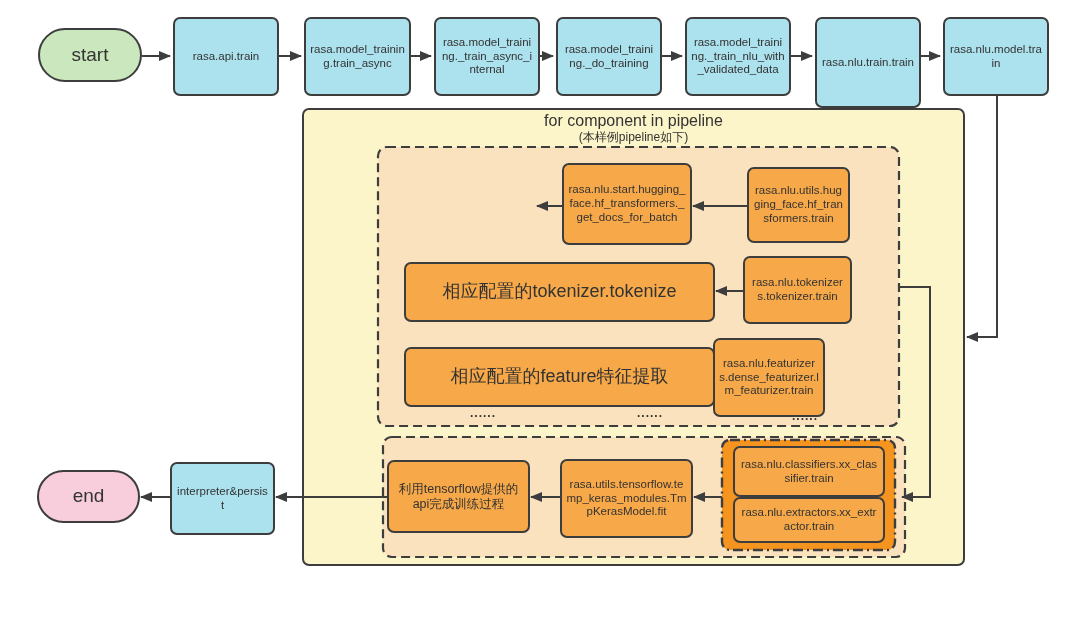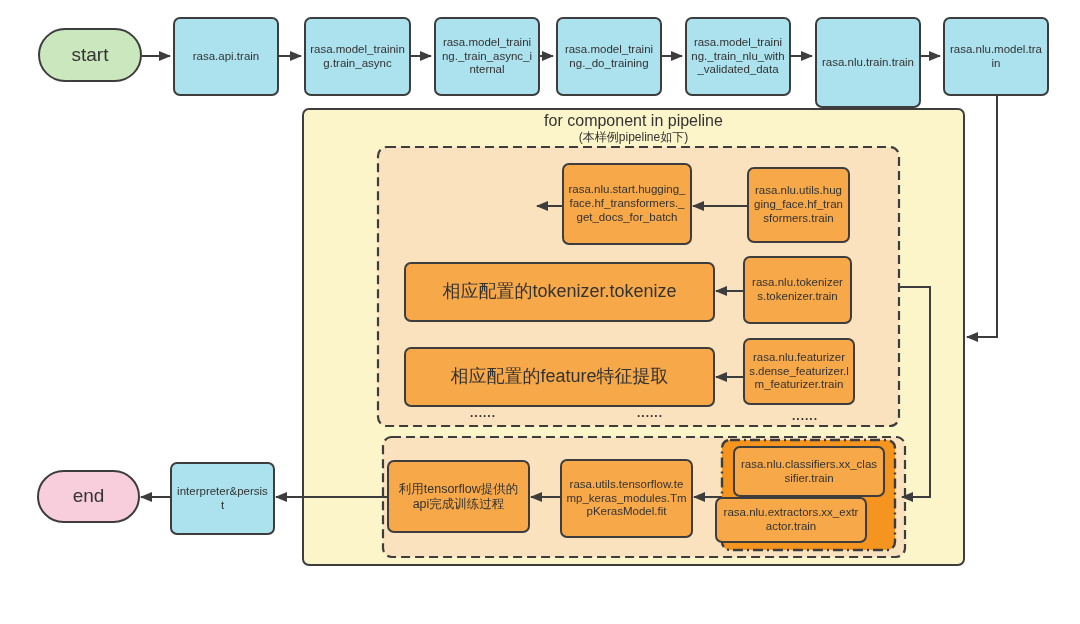--- a/index.html
+++ b/index.html
@@ -104,26 +104,26 @@
   <div class="node cyan" style="left:815px;top:17px;width:106px;height:91px">rasa.nlu.train.train</div>
   <div class="node cyan" style="left:943px;top:17px;width:106px;height:79px">rasa.nlu.model.train</div>
 
   <div class="node orange" style="left:562px;top:163px;width:130px;height:82px">rasa.nlu.start.hugging_face.hf_transformers._get_docs_for_batch</div>
   <div class="node orange" style="left:747px;top:167px;width:103px;height:76px">rasa.nlu.utils.hugging_face.hf_transformers.train</div>
 
   <div class="node orange wide" style="left:404px;top:262px;width:311px;height:60px">相应配置的tokenizer.tokenize</div>
   <div class="node orange" style="left:743px;top:256px;width:109px;height:68px">rasa.nlu.tokenizers.tokenizer.train</div>
 
   <div class="node orange wide" style="left:404px;top:347px;width:311px;height:60px">相应配置的feature特征提取</div>
-  <div class="node orange" style="left:743px;top:338px;width:112px;height:67px">rasa.nlu.featurizers.dense_featurizer.lm_featurizer.train</div>
+  <div class="node orange" style="left:713px;top:338px;width:112px;height:79px">rasa.nlu.featurizers.dense_featurizer.lm_featurizer.train</div>
 
   <div class="ellipsis" style="left:453px;top:406px;width:60px">......</div>
   <div class="ellipsis" style="left:620px;top:406px;width:60px">......</div>
   <div class="ellipsis" style="left:775px;top:409px;width:60px">......</div>
 
   <div class="node orange cn" style="left:387px;top:460px;width:143px;height:73px">利用tensorflow提供的api完成训练过程</div>
   <div class="node orange" style="left:560px;top:459px;width:133px;height:79px">rasa.utils.tensorflow.temp_keras_modules.TmpKerasModel.fit</div>
   <div class="node orange" style="left:733px;top:446px;width:152px;height:51px">rasa.nlu.classifiers.xx_classifier.train</div>
-  <div class="node orange" style="left:715px;top:497px;width:152px;height:46px">rasa.nlu.extractors.xx_extractor.train</div>
+  <div class="node orange" style="left:733px;top:497px;width:152px;height:46px">rasa.nlu.extractors.xx_extractor.train</div>
 
   <div class="node cyan" style="left:170px;top:462px;width:105px;height:73px">interpreter&amp;persist</div>
 
 </div>
 
 </body></html>

